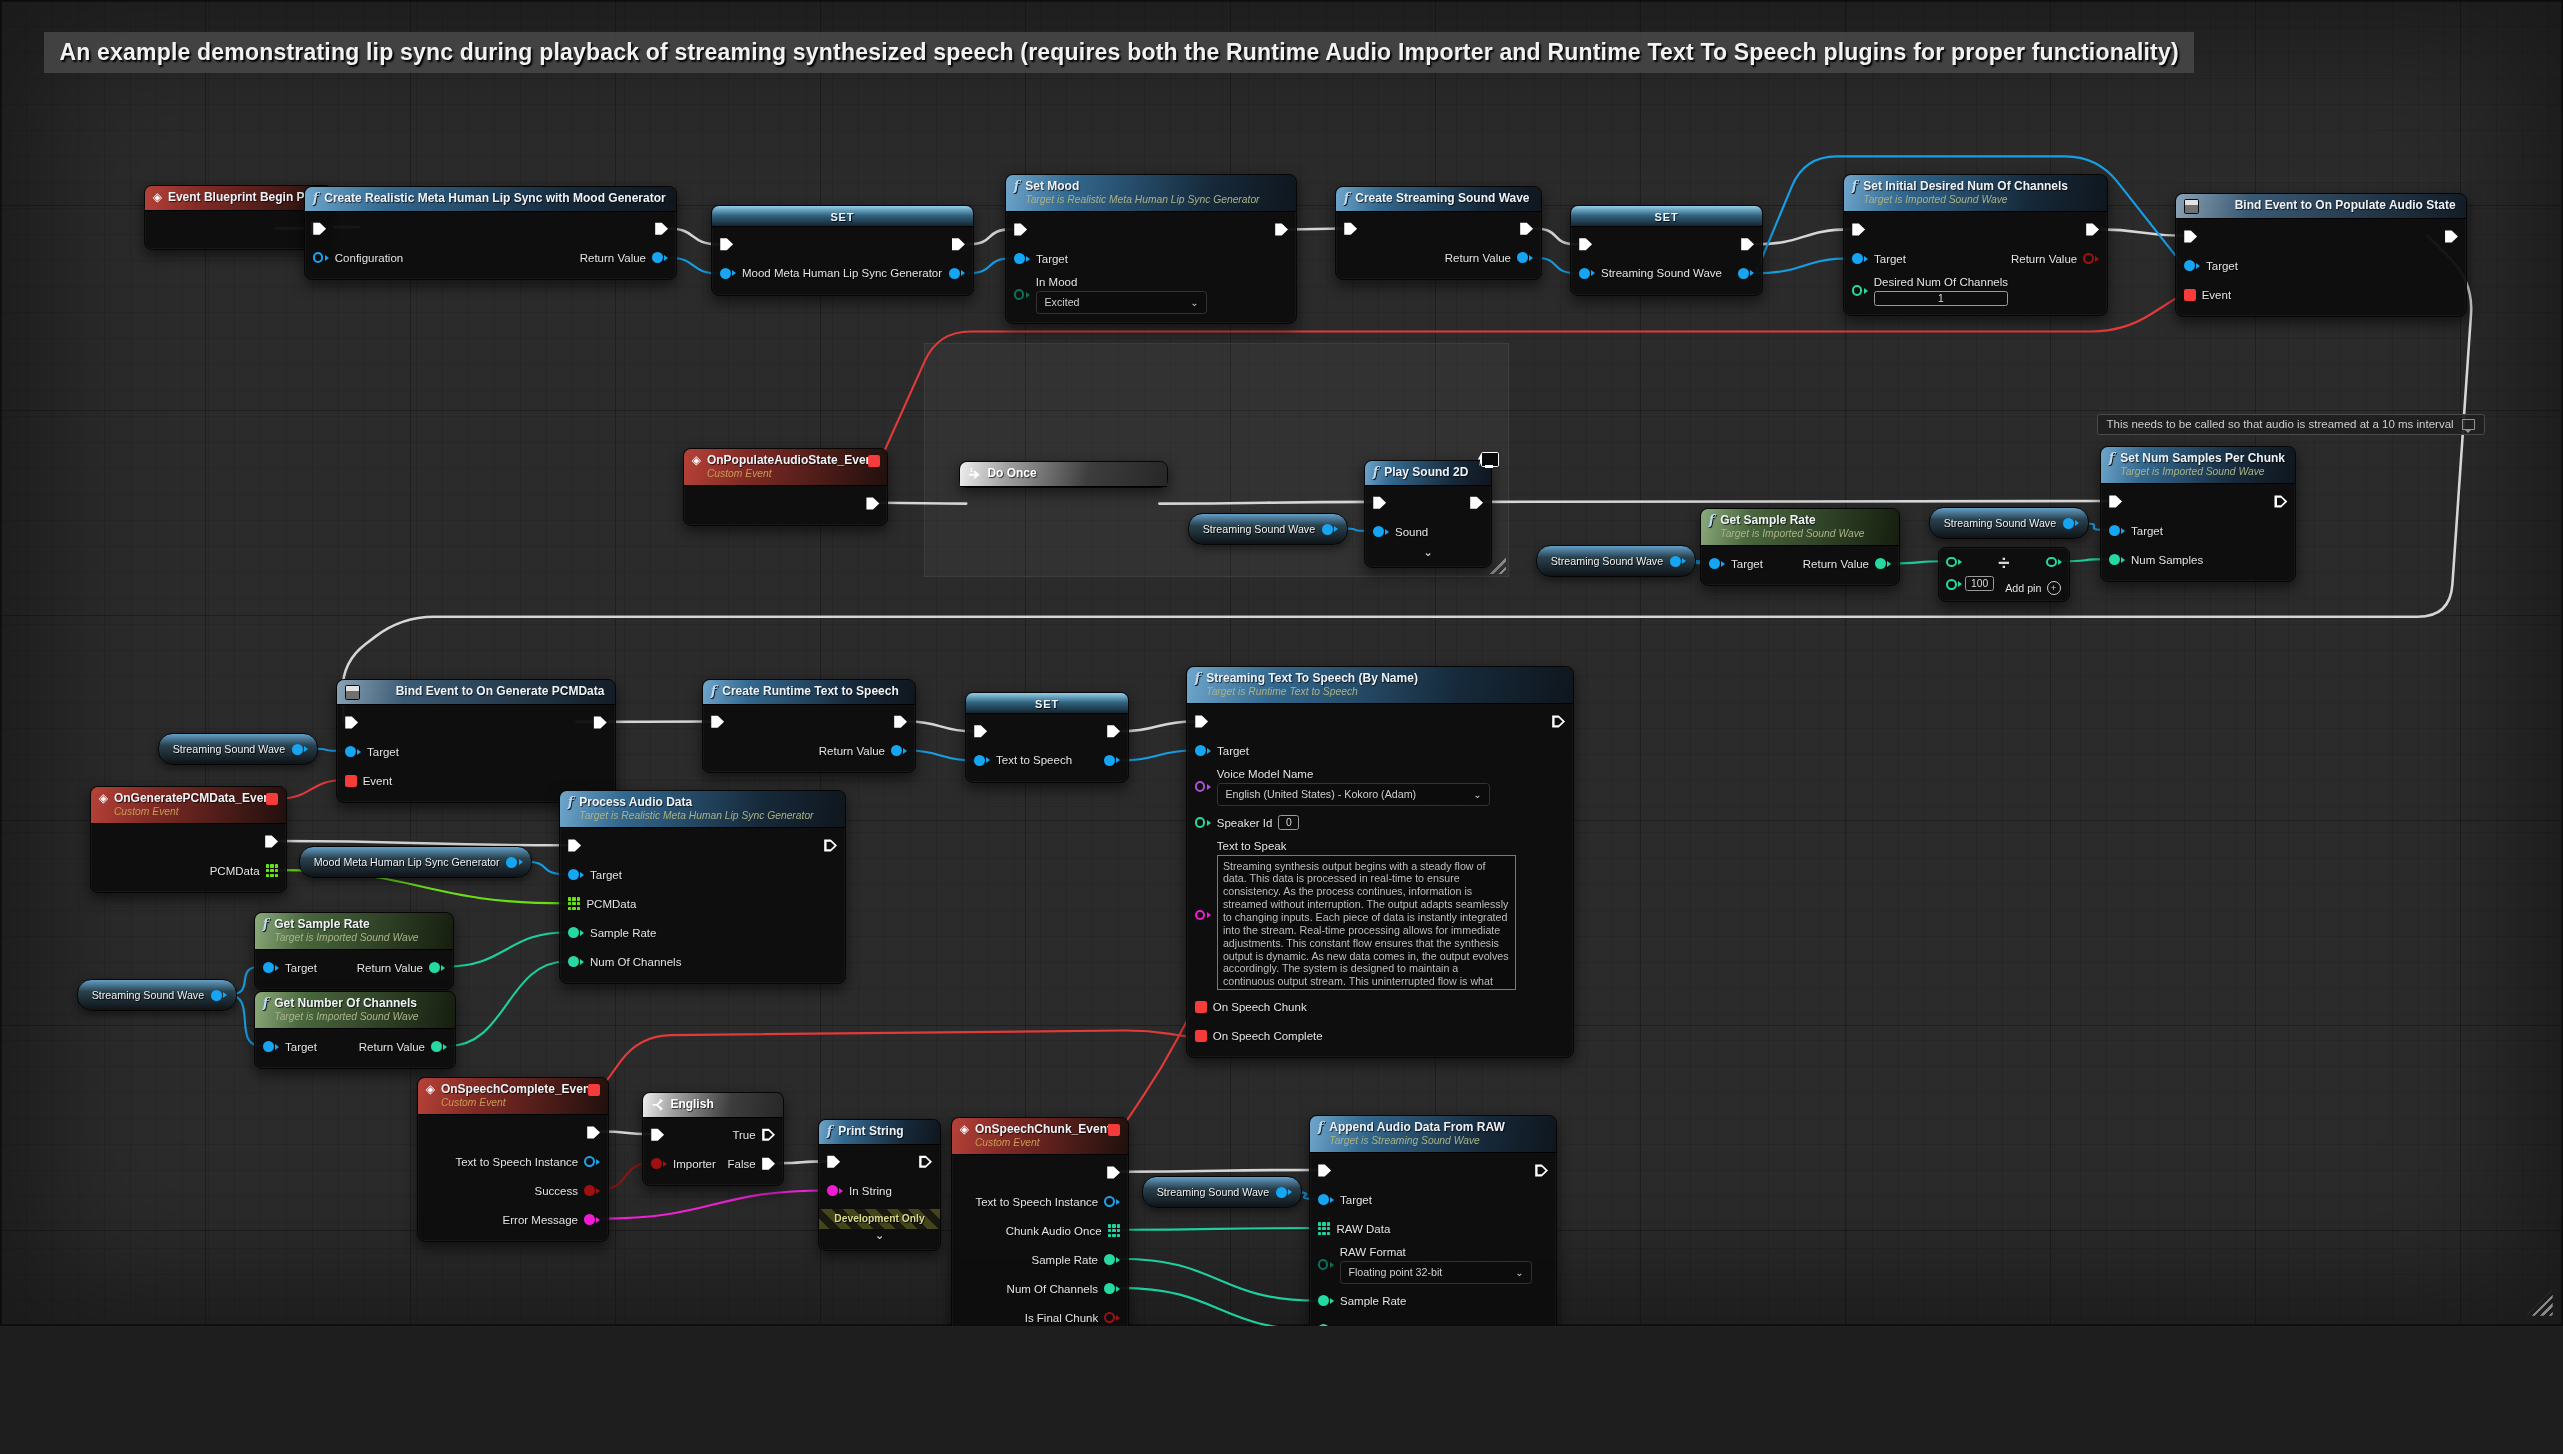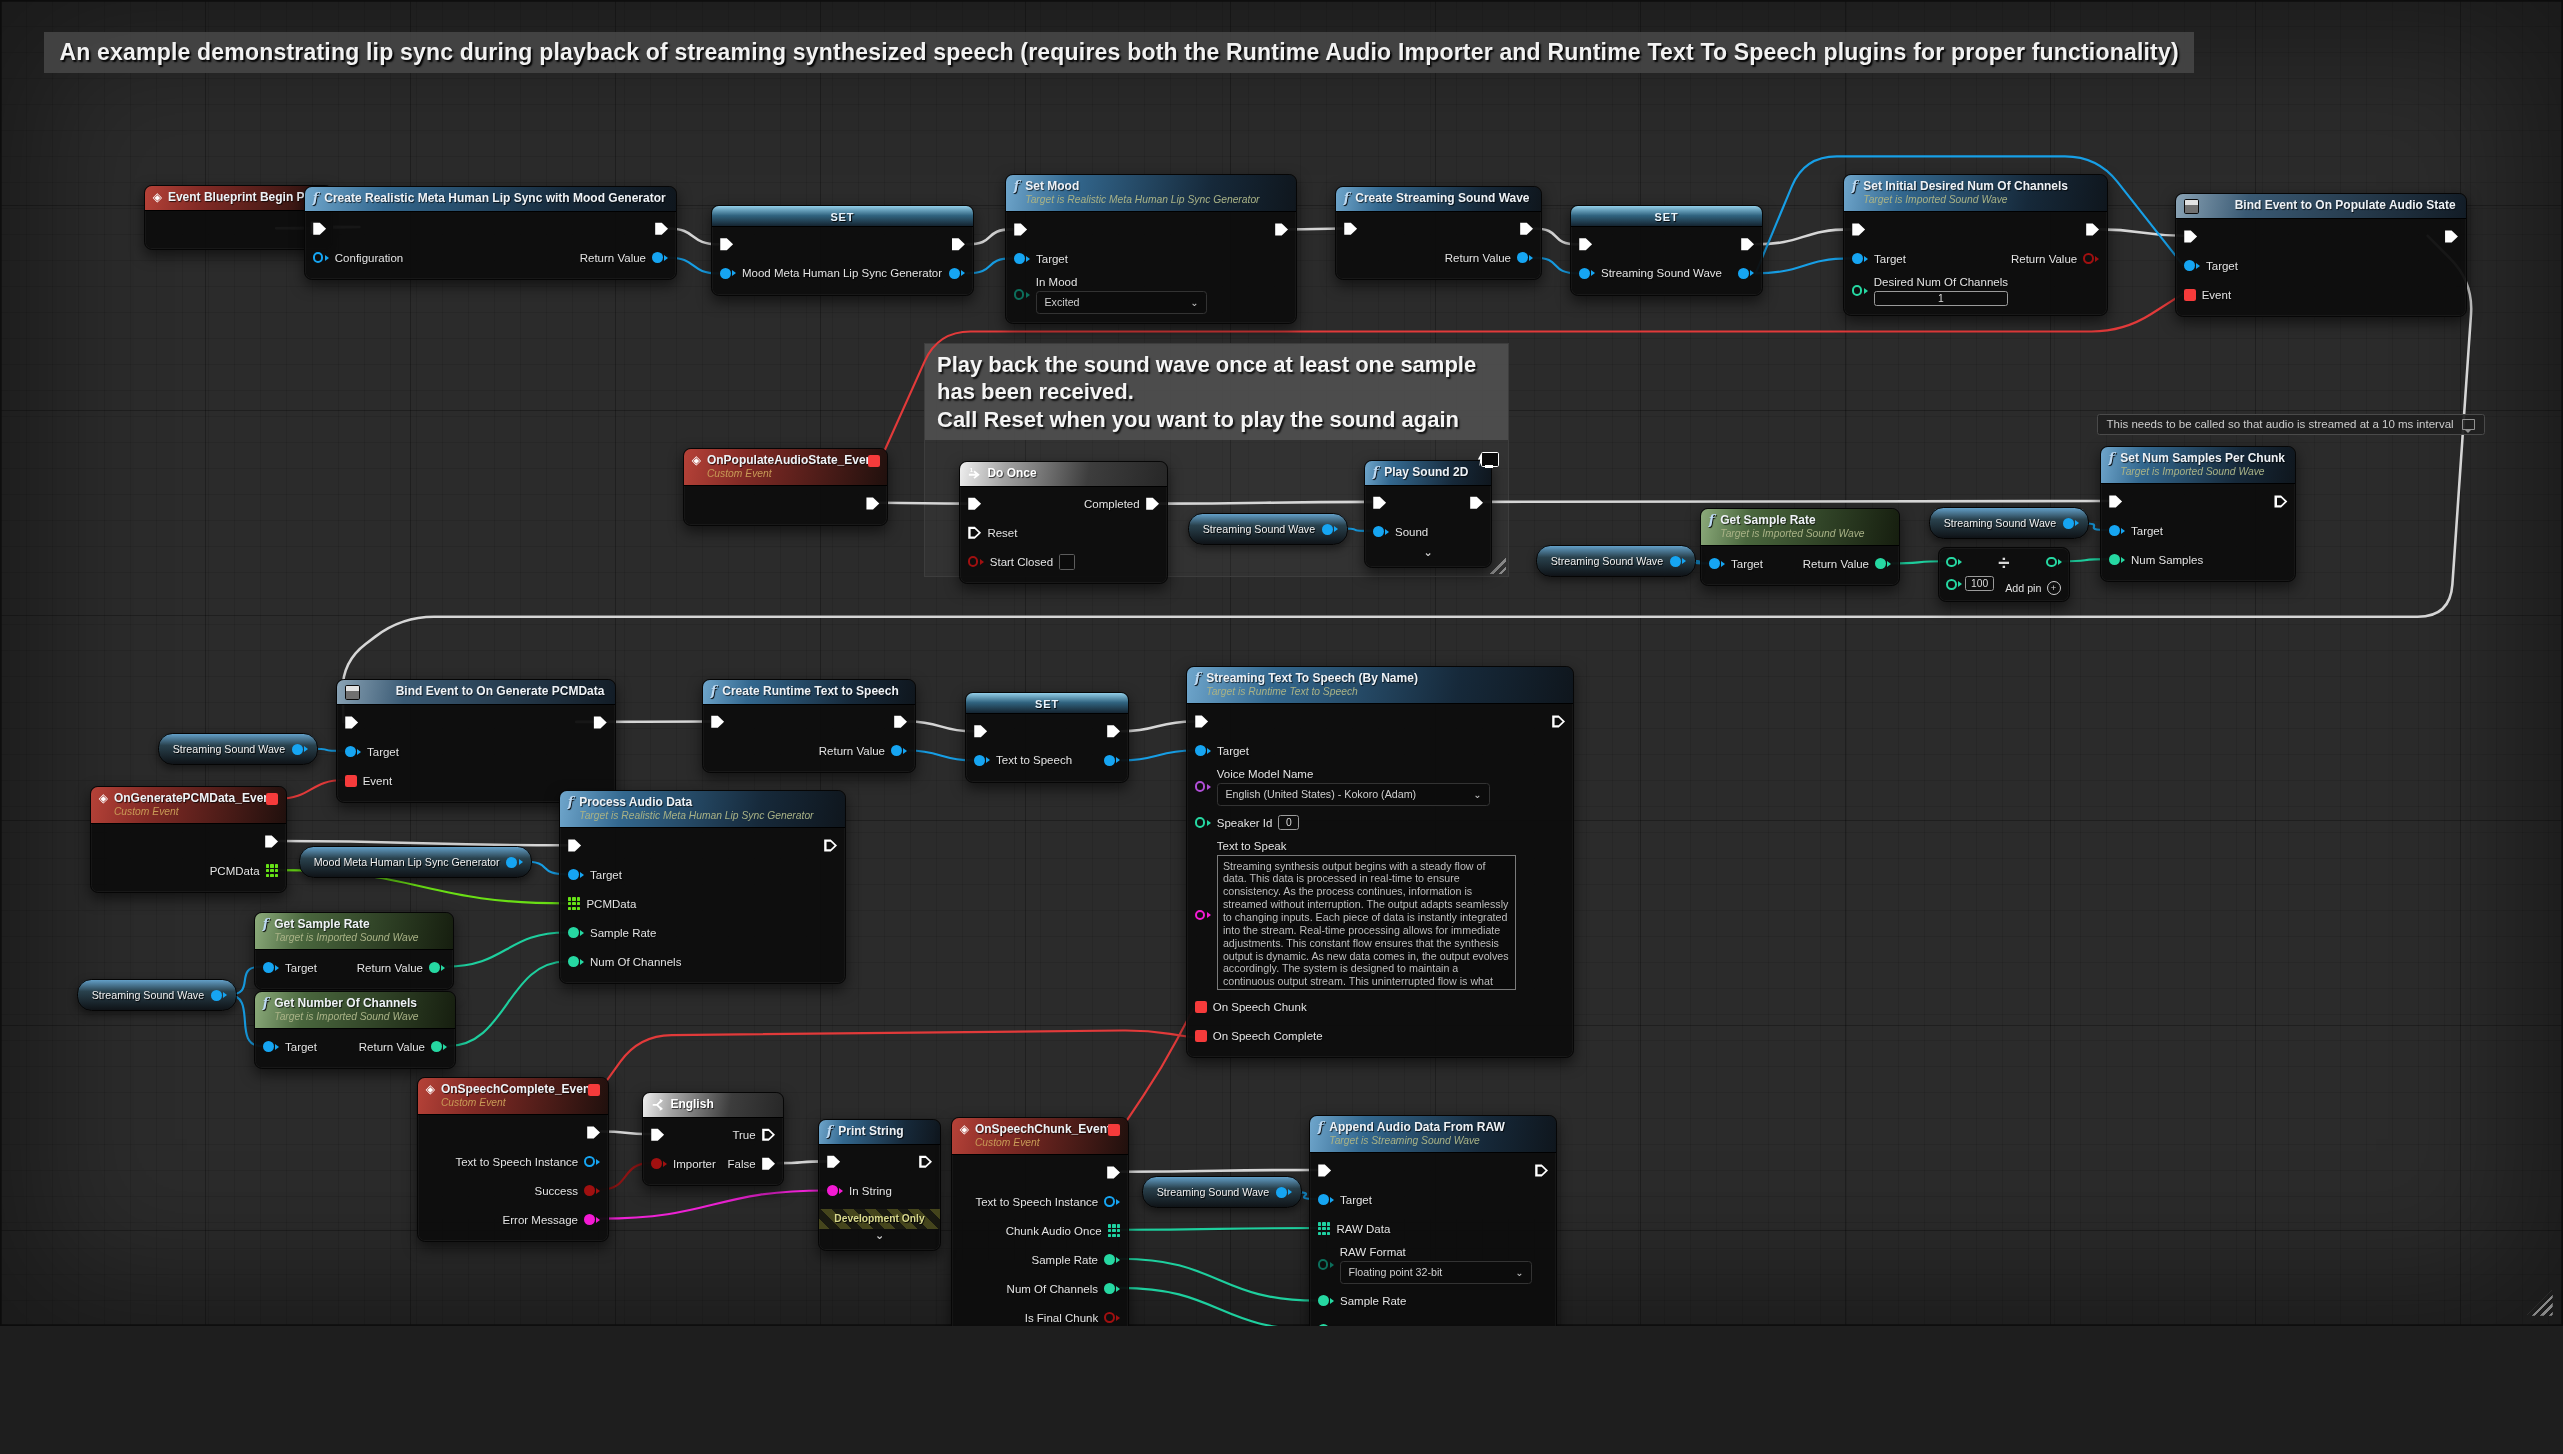--- a/index.html
+++ b/index.html
@@ -150,22 +150,20 @@
       <path d="M 1030.140625 539 L 1082.423443345573 422.6607974921442 Q 1098 388 1136 388 L 2448 388 Q 2486 388 2518.0400022481977 367.56869421854066 L 2555 344" fill="none" stroke="#e23a3a" stroke-width="2.5" stroke-linecap="round" stroke-linejoin="round"></path>
       <path d="M 326 935 C 364 935, 364 913, 402 913" fill="none" stroke="#e23a3a" stroke-width="2.5" stroke-linecap="round" stroke-linejoin="round"></path>
       <path d="M 1312 1322 L 1338.9213925434412 1281.617911184838 Q 1360 1250 1377.8572979673986 1216.4572376017784 L 1397 1180.5" fill="none" stroke="#e23a3a" stroke-width="2.5" stroke-linecap="round" stroke-linejoin="round"></path>
       <path d="M 703 1275 L 725.9129486386744 1242.9218719058558 Q 748 1212 785.9980615706367 1211.616181196256 L 1314.1749482544612 1206.2810611287427 Q 1342 1206 1369.5 1210.25 L 1397 1214.5" fill="none" stroke="#e23a3a" stroke-width="2.5" stroke-linecap="round" stroke-linejoin="round"></path>
       <path d="M 703 1392.5 C 738 1392.5, 726 1361.5, 761 1361.5" fill="none" stroke="#8c1414" stroke-width="2.5" stroke-linecap="round" stroke-linejoin="round"></path>
       <path d="M 703 1426.5 C 835 1426.5, 835 1393.5, 967 1393.5" fill="none" stroke="#ee22d5" stroke-width="2.5" stroke-linecap="round" stroke-linejoin="round"></path>
     </svg>
   <div id="title-band">An example demonstrating lip sync during playback of streaming synthesized speech (requires both the Runtime Audio Importer and Runtime Text To Speech plugins for proper functionality)</div>
   <div id="nodes-root">
       <div class="comment" style="left: 924px; top: 343px; width: 583px; height: 232px;">
-        <div class="chead">Play back the sound wave once at least one sample has been received.
-Call Reset when you want to play the sound again</div>
         <div class="grip" style="right: 1.7px; bottom: 1.7px; width: 19px; height: 19px;"></div>
       </div>
       <div class="node k-event" style="left: 144px; top: 185px; min-width: 137px;">
         <div class="hdr">
           <div style="color: rgb(255, 255, 255); font-size: 12px; font-weight: bold; line-height: 1.2;">◈</div>
           <div class="titles">
             <div class="ntitle">Event Blueprint Begin Play</div>
           </div>
           <div class="hdr-dele">
             <div class="dele hollow" style="background: rgb(246, 59, 59); border-color: rgb(246, 59, 59);"></div>
@@ -441,47 +439,20 @@
       <div class="node k-macro" style="left: 959px; top: 461px; min-width: 207px;">
         <div class="hdr">
           <div class="mico"><svg width="13.7" height="13.7" viewBox="0 0 16 16">
               <path d="M1 9 h9 M7 5 l5 4 -5 4" stroke="#fff" stroke-width="2.2" fill="none"></path>
               <text x="2" y="6" fill="#fff" font-size="7" font-weight="bold">1</text>
             </svg></div>
           <div class="titles">
             <div class="ntitle">Do Once</div>
           </div>
         </div>
-        <div class="body">
-          <div class="row">
-            <div class="pg l">
-              <div class="execpin"></div>
-            </div>
-            <div class="pg r">
-              <div class="plabel">Completed</div>
-              <div class="execpin"></div>
-            </div>
-          </div>
-          <div class="row">
-            <div class="pg l">
-              <div class="execpin hollow"></div>
-              <div class="plabel">Reset</div>
-            </div>
-          </div>
-          <div class="row">
-            <div class="pg l">
-              <div class="dotwrap">
-                <div class="dot hollow" style="background: rgb(160, 16, 16); border-color: rgb(160, 16, 16);"></div>
-                <div class="tail" style="border-left-color: rgb(160, 16, 16);"></div>
-              </div>
-              <div class="plabel">Start Closed</div>
-              <div class="checkbox"></div>
-            </div>
-          </div>
-        </div>
       </div>
       <div class="node k-fn" style="left: 1364px; top: 460px; min-width: 126px;">
         <div class="hdr">
           <div class="ficon">f</div>
           <div class="titles">
             <div class="ntitle">Play Sound 2D</div>
           </div>
         </div>
         <div class="body">
           <div class="row">

